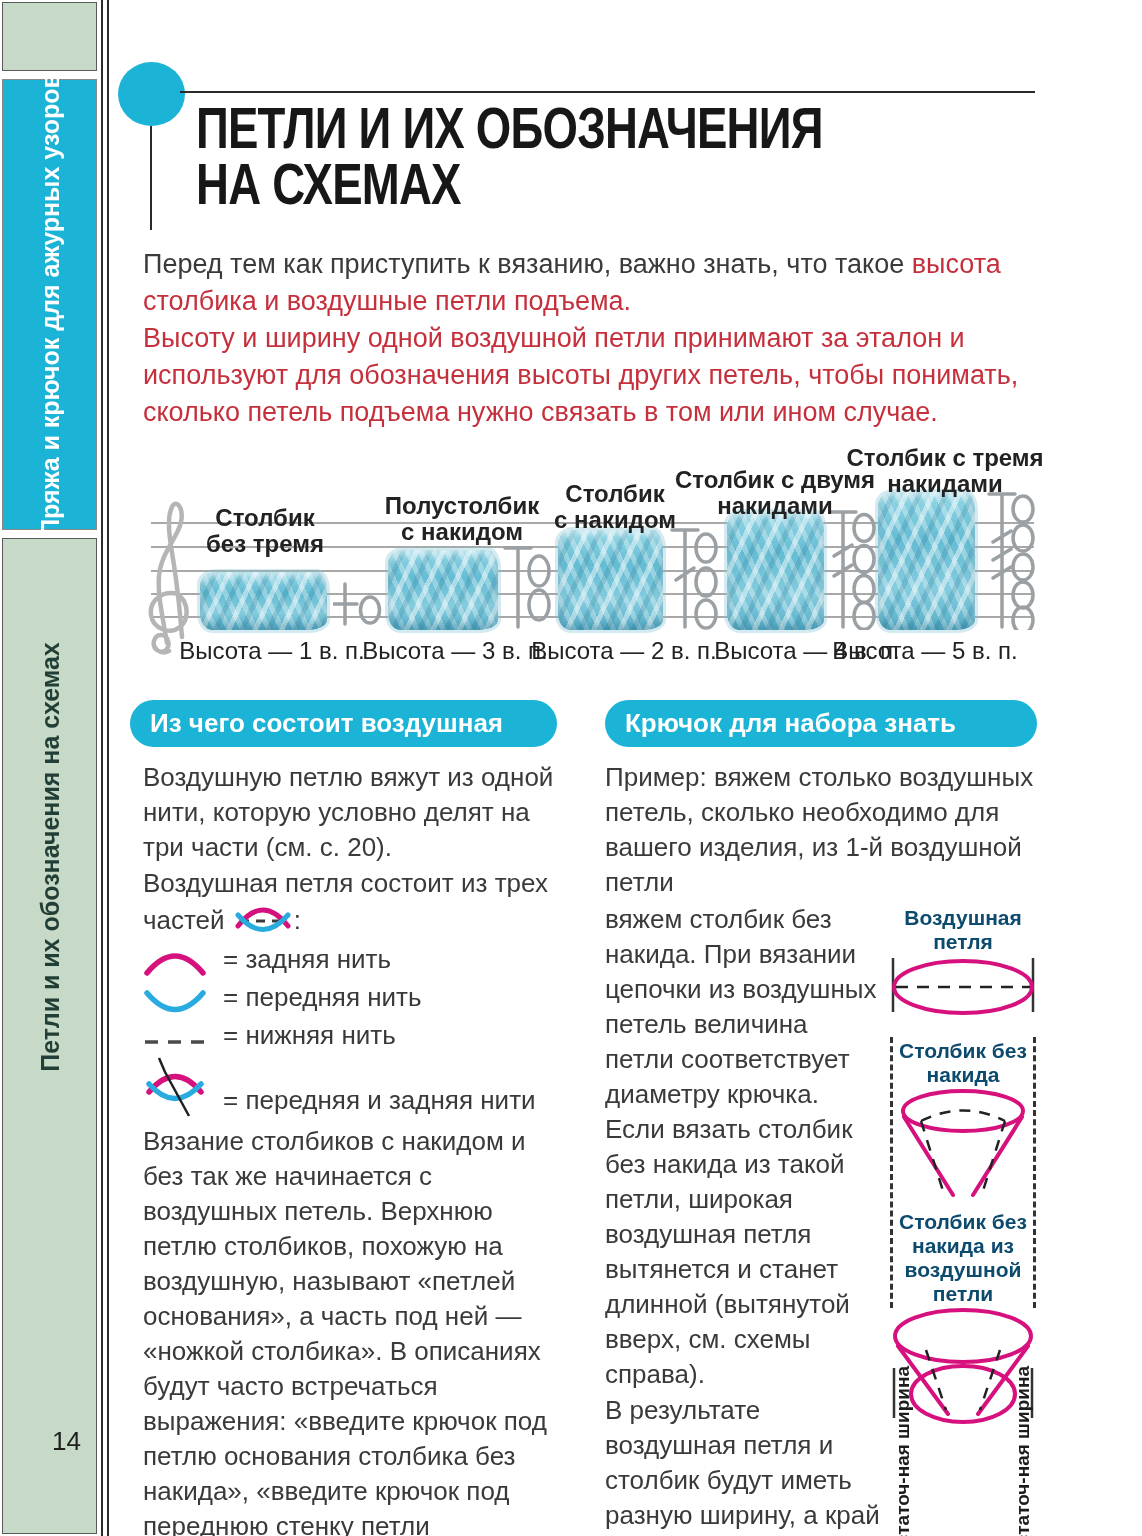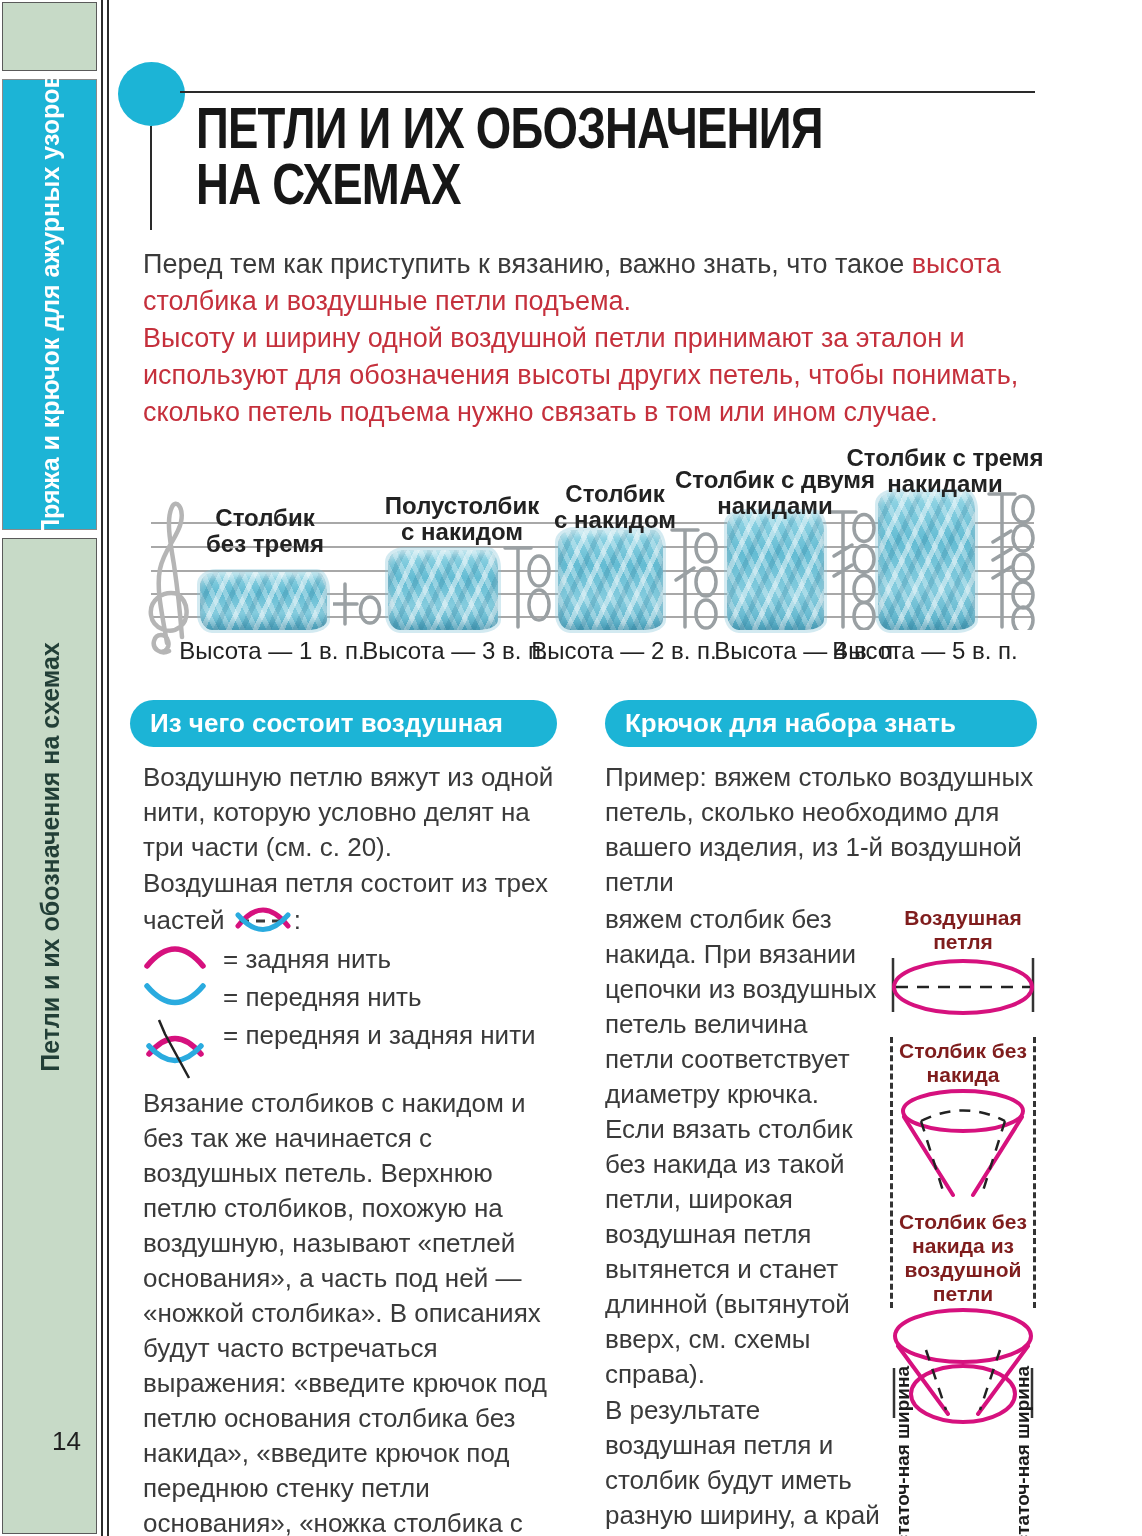--- a/index.html
+++ b/index.html
@@ -52,28 +52,28 @@
   
   .pill { position:absolute; top:700px; height:47px; background:#1cb4d6; border-radius:24px;
           color:#ffffff; font-weight:700; font-size:26px; line-height:46px; padding-left:20px; }
   .pill-left  { left:130px; width:427px; }
   .pill-right { left:605px; width:432px; }
   
   .col { position:absolute; top:760px; font-size:26px; line-height:35px; color:#3a3a3a; }
   .col-left  { left:143px; width:430px; }
   .col-right { left:605px; width:433px; }
   .col p { margin-bottom:1px; }
-  .legend-row { display:flex; align-items:flex-start; gap:16px; margin:3px 0; }
+  .legend-row { display:flex; align-items:flex-end; gap:16px; margin:3px 0; }
   .legend-row svg { flex:0 0 auto; }
   .inline-sym { vertical-align:-10px; margin:0 2px; }
   .flexrow { display:flex; margin-top:2px; }
   .narrow { width:276px; }
   
   .diagram { width:150px; margin-left:auto; margin-top:4px; }
-  .dlabel { font-weight:700; font-size:21px; line-height:24px; text-align:center; color:#7f1d1d; }
+  .dlabel { font-weight:700; font-size:21px; line-height:24px; text-align:center; color:#0c4a6e; }
   .dash-wrap { border-left:3px dashed #333; border-right:3px dashed #333; margin:0 2px; padding:2px 0; }
   .wlabels { display:flex; justify-content:space-between; padding:0 4px; margin-top:4px; }
   .vpair { writing-mode:vertical-rl; transform:rotate(180deg); height:150px;
            font-weight:700; font-size:19px; line-height:22px; color:#1c1c1c; white-space:nowrap; }
 </style>
 </head>
 <body>
 
 <div class="side-block side-green-top"></div>
 <div class="side-block side-cyan">
@@ -188,20 +188,26 @@
     <svg width="64" height="28" viewBox="0 0 64 28">
       <path d="M4 24 Q32 -10 60 24" stroke="#d6117e" stroke-width="5.5" fill="none" stroke-linecap="round"></path>
     </svg>
     <span>= задняя нить</span>
   </div>
   <div class="legend-row">
     <svg width="64" height="28" viewBox="0 0 64 28">
       <path d="M4 6 Q32 39 60 6" stroke="#2aabdf" stroke-width="5.5" fill="none" stroke-linecap="round"></path>
     </svg>
     <span>= передняя нить</span>
+  </div>
+  <div class="legend-row">
+    <svg width="64" height="24" viewBox="0 0 64 24">
+      <path d="M2 13 H62" stroke="#4a4a4a" stroke-width="3.5" stroke-dasharray="13 10" fill="none"></path>
+    </svg>
+    <span>= нижняя нить</span>
   </div>
   <div class="legend-row">
     <svg width="64" height="62" viewBox="0 0 64 62">
       <path d="M6 36 Q32 5 58 36" stroke="#d6117e" stroke-width="5.5" fill="none" stroke-linecap="round"></path>
       <path d="M6 28 Q32 57 58 28" stroke="#2aabdf" stroke-width="5.5" fill="none" stroke-linecap="round"></path>
       <path d="M16 2 L22 16 L46 60" stroke="#222" stroke-width="2.5" fill="none"></path>
     </svg>
     <span>= передняя и задняя нити</span>
   </div>
   <p style="margin-top:6px;">Вязание столбиков с накидом и без так же начинается с воздушных петель. Верхнюю петлю столбиков, похожую на воздушную, называют «петлей основания», а часть под ней — «ножкой столбика». В описаниях будут часто встречаться выражения: «введите крючок под петлю основания столбика без накида», «введите крючок под переднюю стенку петли основания», «ножка столбика с накидом» и т. д.</p>

